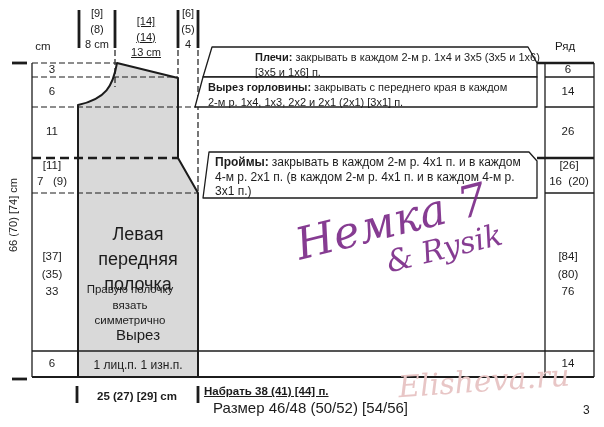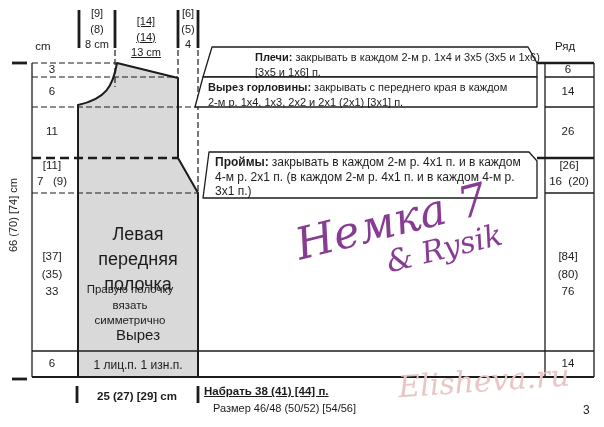--- a/index.html
+++ b/index.html
@@ -133,21 +133,21 @@
   <div class="t c ml" style="left:88px;top:222px;width:100px;font-size:18px;line-height:25px;">Левая
 передняя
 полочка</div>
   <div class="t c ml" style="left:78px;top:282px;width:104px;font-size:11.5px;line-height:15.5px;">Правую полочку
 вязать симметрично</div>
   <div class="t c" style="left:88px;top:327px;width:100px;font-size:15px;">Вырез</div>
   <div class="t c" style="left:83px;top:358px;width:110px;font-size:12px;">1 лиц.п. 1 изн.п.</div>
 
   <div class="t c" style="left:87px;top:389px;width:100px;font-size:11.5px;font-weight:bold;">25 (27) [29] cm</div>
   <div class="t" style="left:204px;top:384px;font-size:11.5px;font-weight:600;text-decoration:underline;">Набрать 38 (41) [44] п.</div>
-  <div class="t" style="left:213px;top:399px;font-size:11px;line-height:18px;">Размер 46/48 (50/52) [54/56]</div>
+  <div class="t" style="left:213px;top:399px;font-size:15px;line-height:18px;">Размер 46/48 (50/52) [54/56]</div>
   <div class="t" style="left:583px;top:403px;font-size:12px;">3</div>
 
   <div class="wm-site" style="position:absolute;left:398px;top:362px;width:210px;">Elisheva.ru</div>
   <div class="wm-name" style="position:absolute;left:255px;top:198px;width:280px;">
     <div class="l1">Немка 7</div>
     <div class="l2">&amp; Rysik</div>
   </div>
 
 </div>
 

